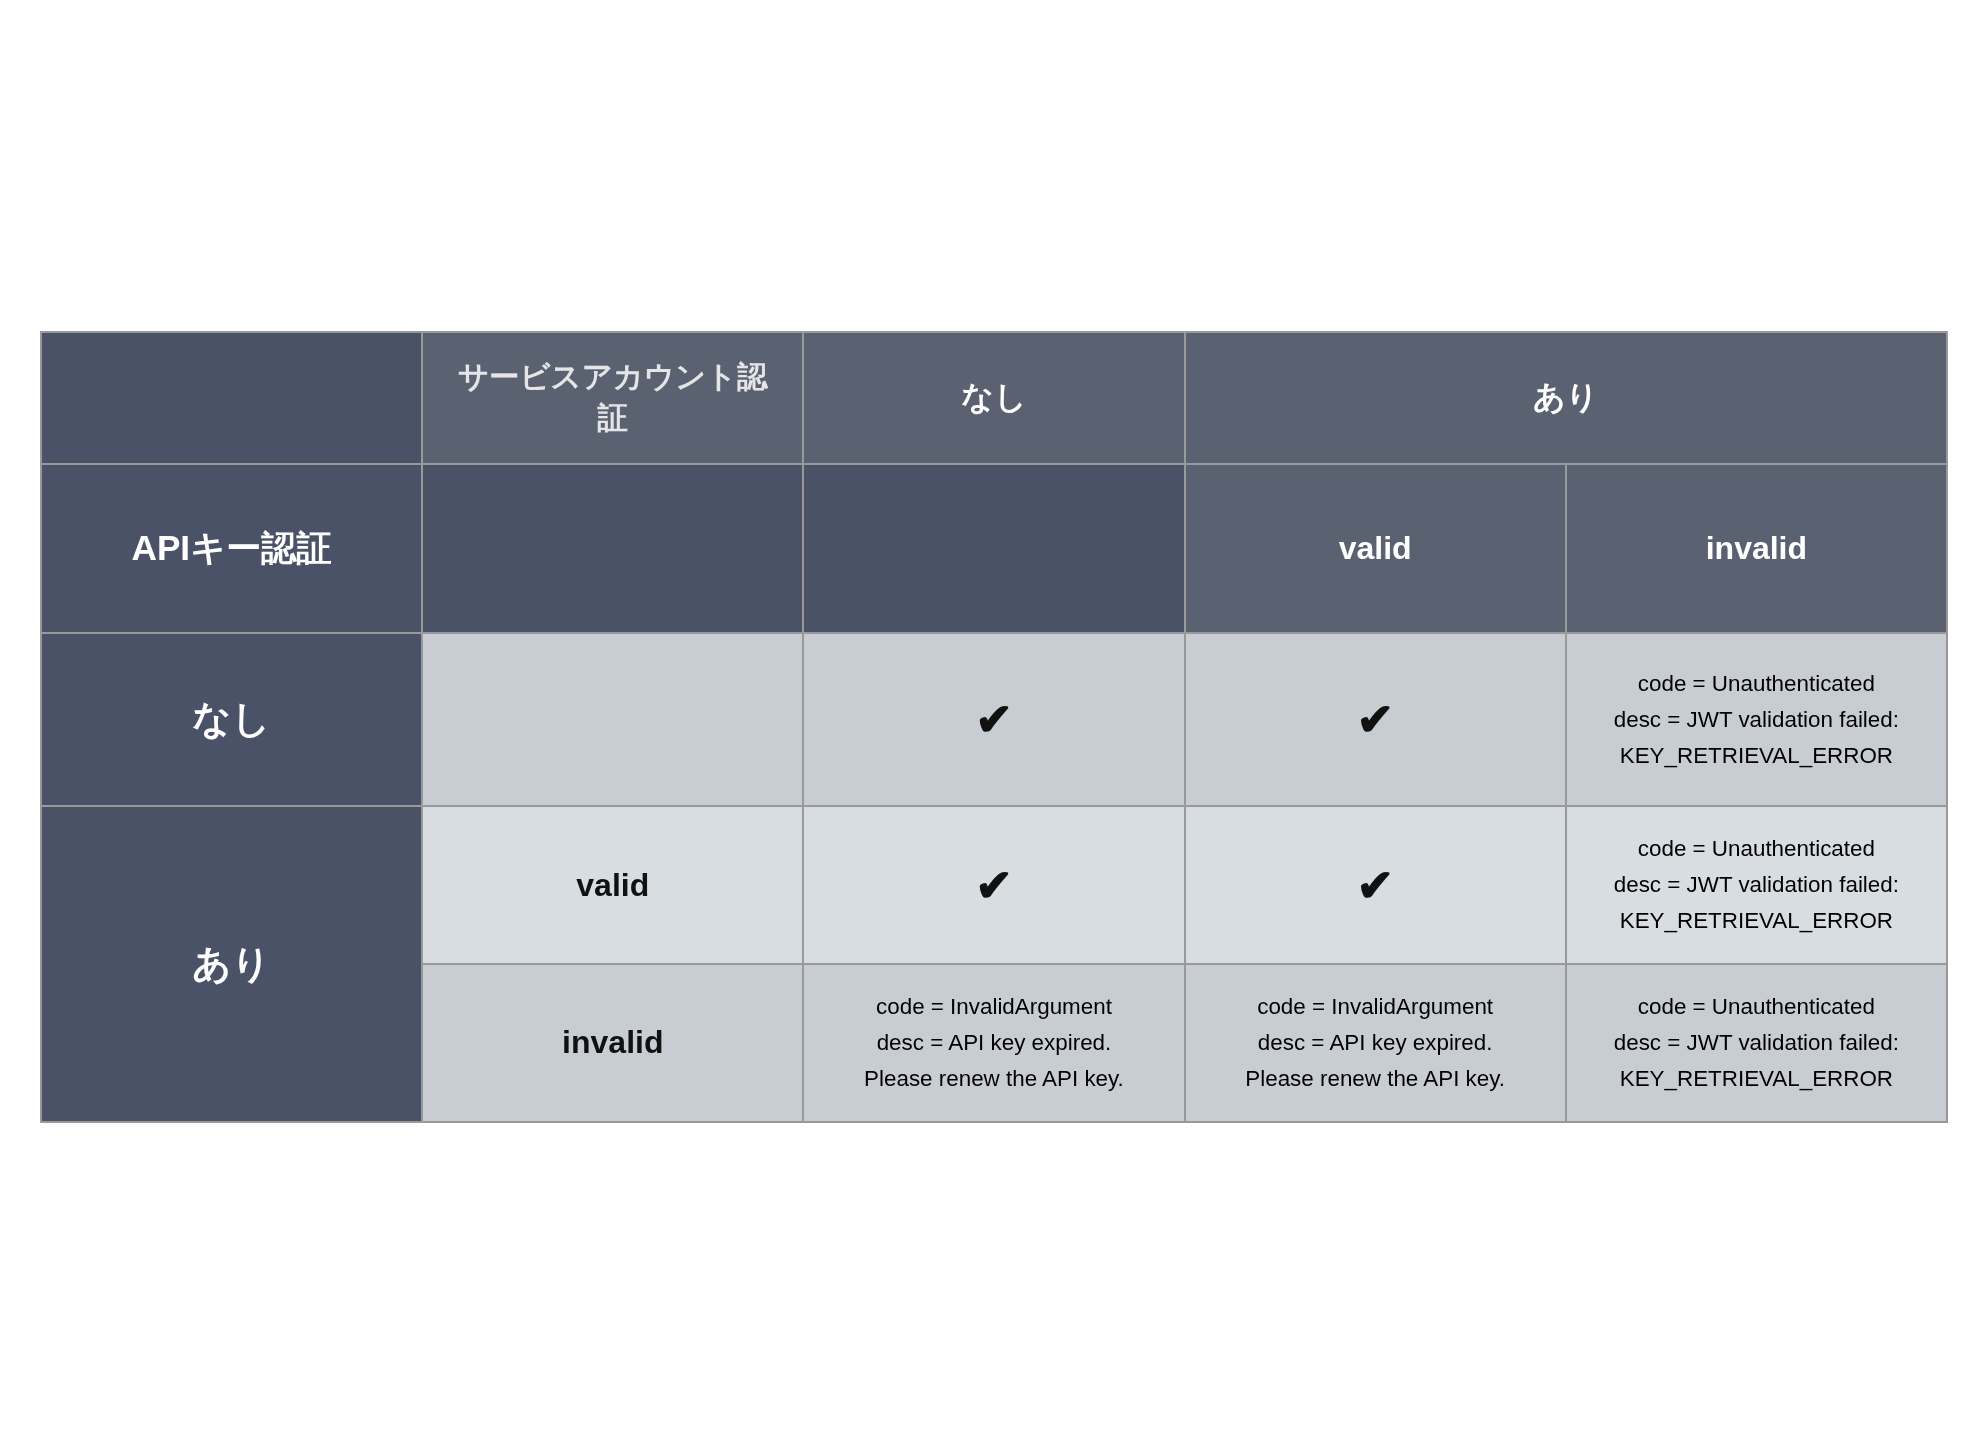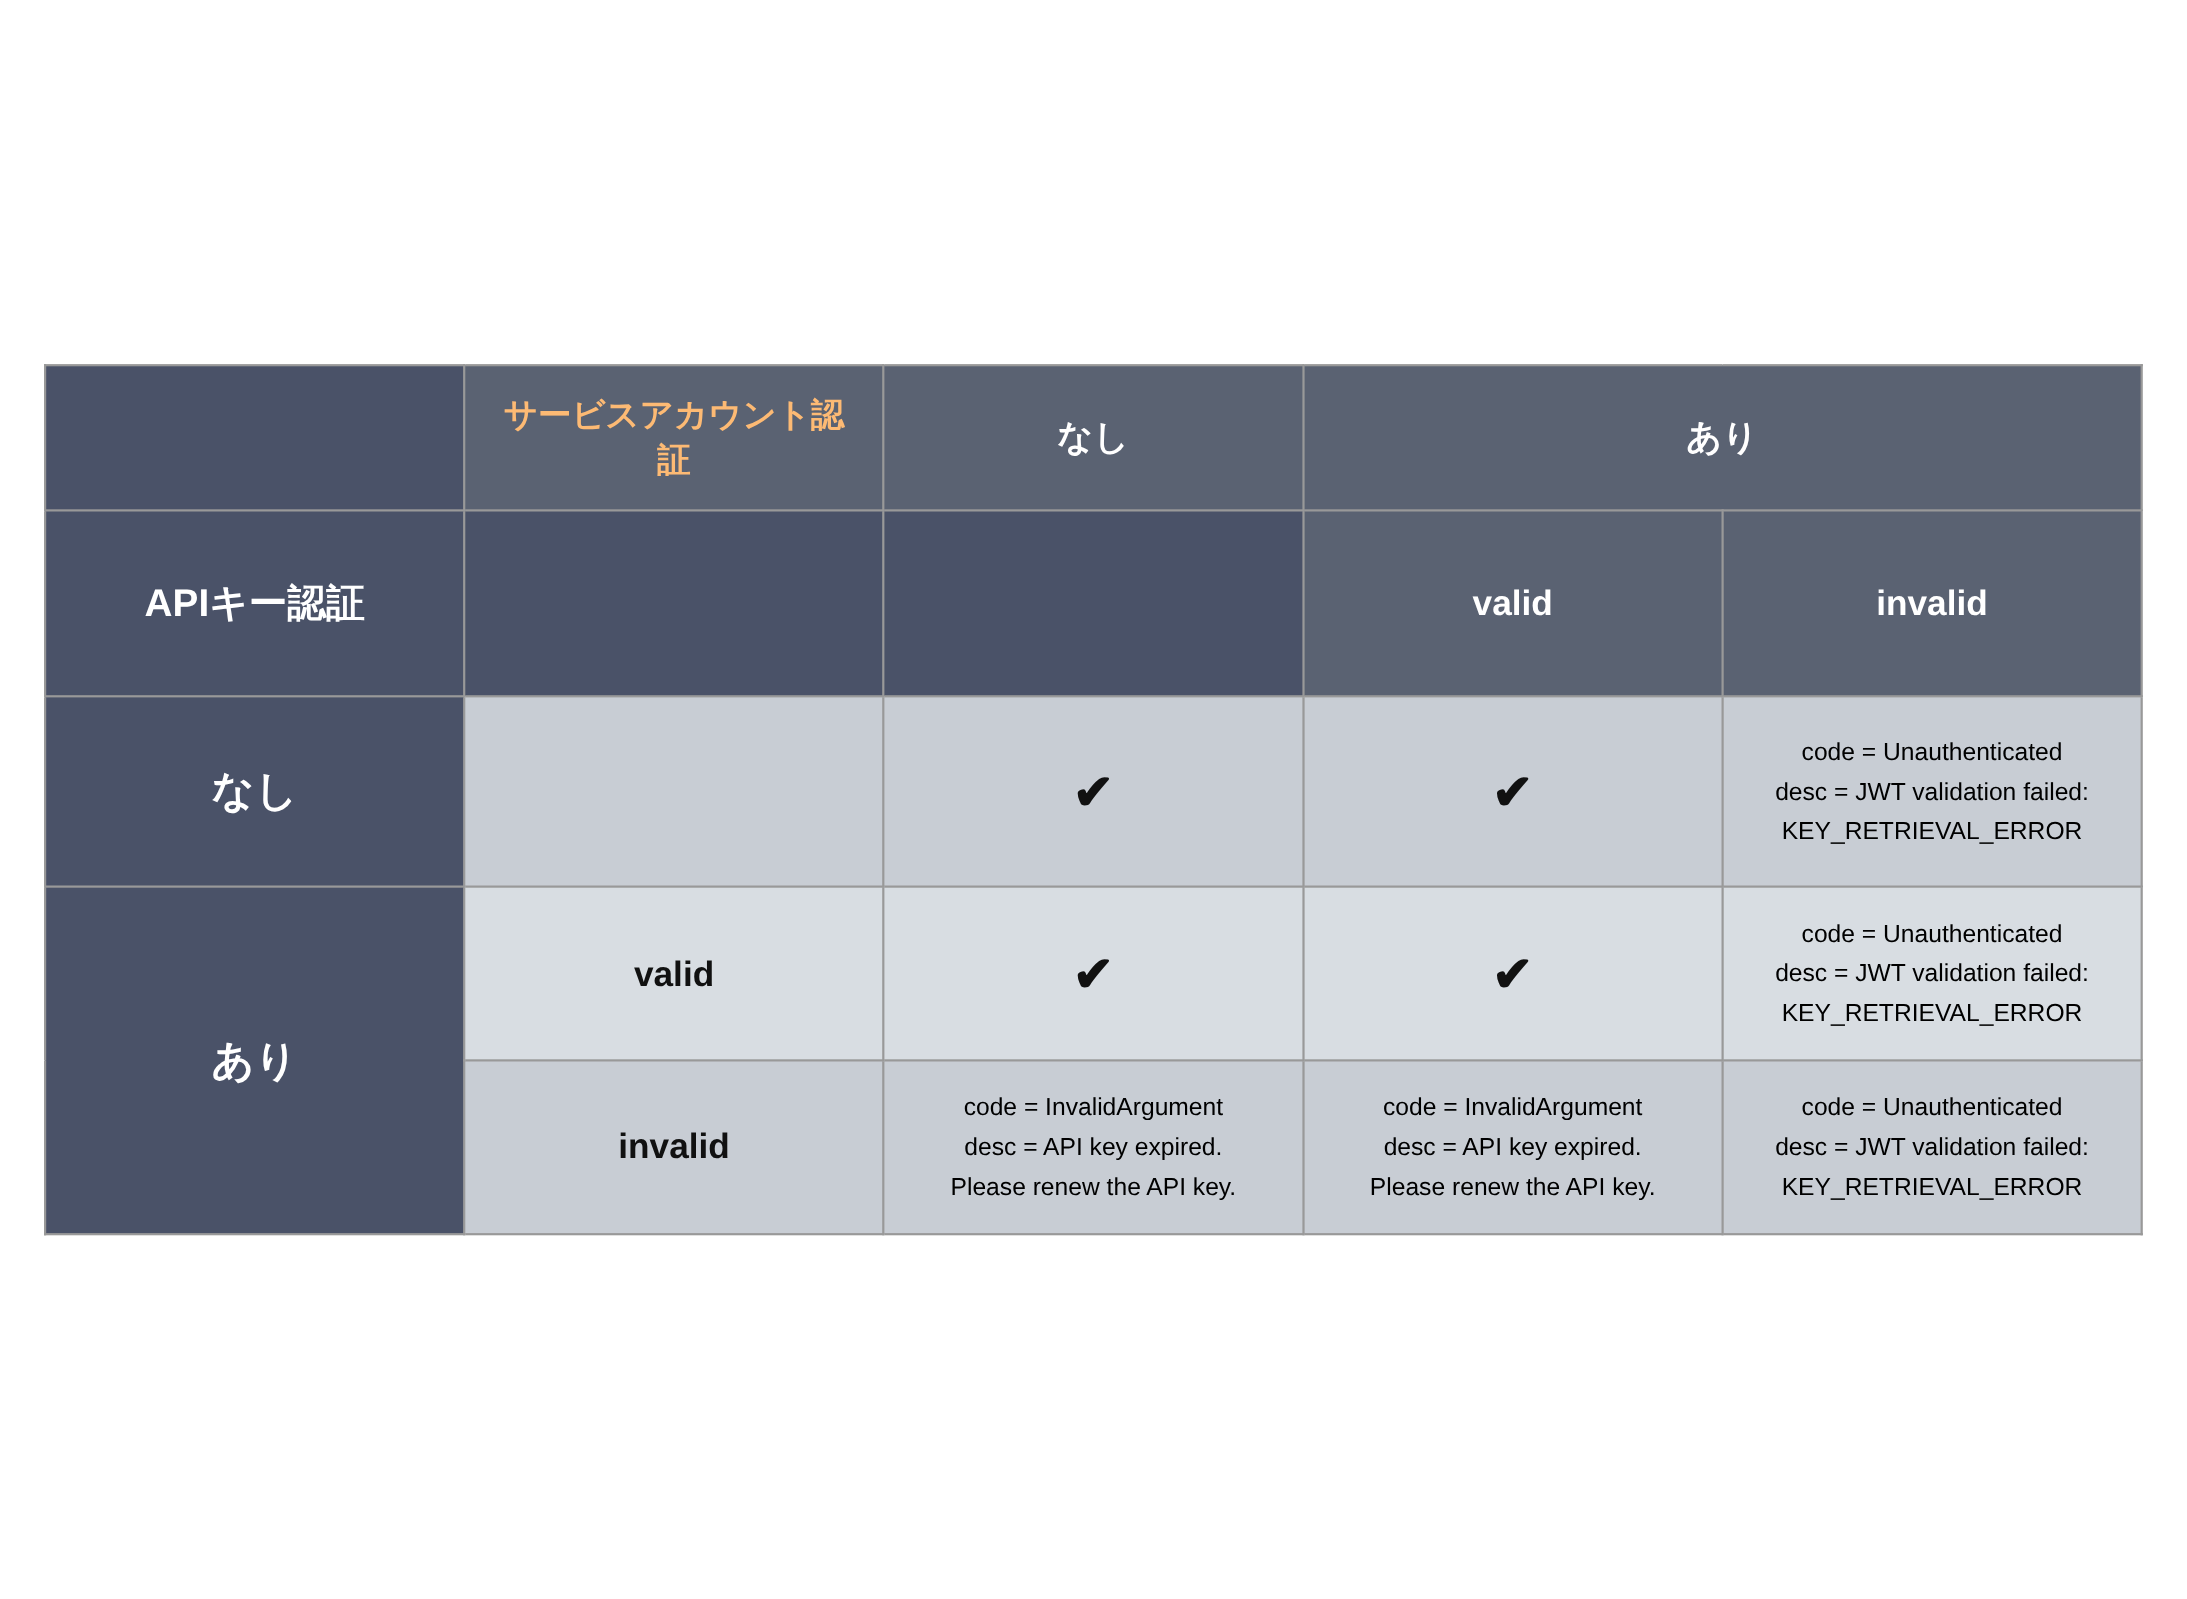--- a/index.html
+++ b/index.html
@@ -57,21 +57,21 @@
     
     .data-cell-lighter {
       background-color: #dde0e4;
       font-size: 1.6rem;
       color: #111;
     }
 
     
     .service-col-header {
       background-color: #5a6272;
-      color: #fdba74;
+      color: #e5e5e5;
       font-size: 1.9rem;
       font-weight: bold;
     }
 
     
     .checkmark {
       font-size: 2.8rem;
       font-weight: bold;
       color: #111;
     }

